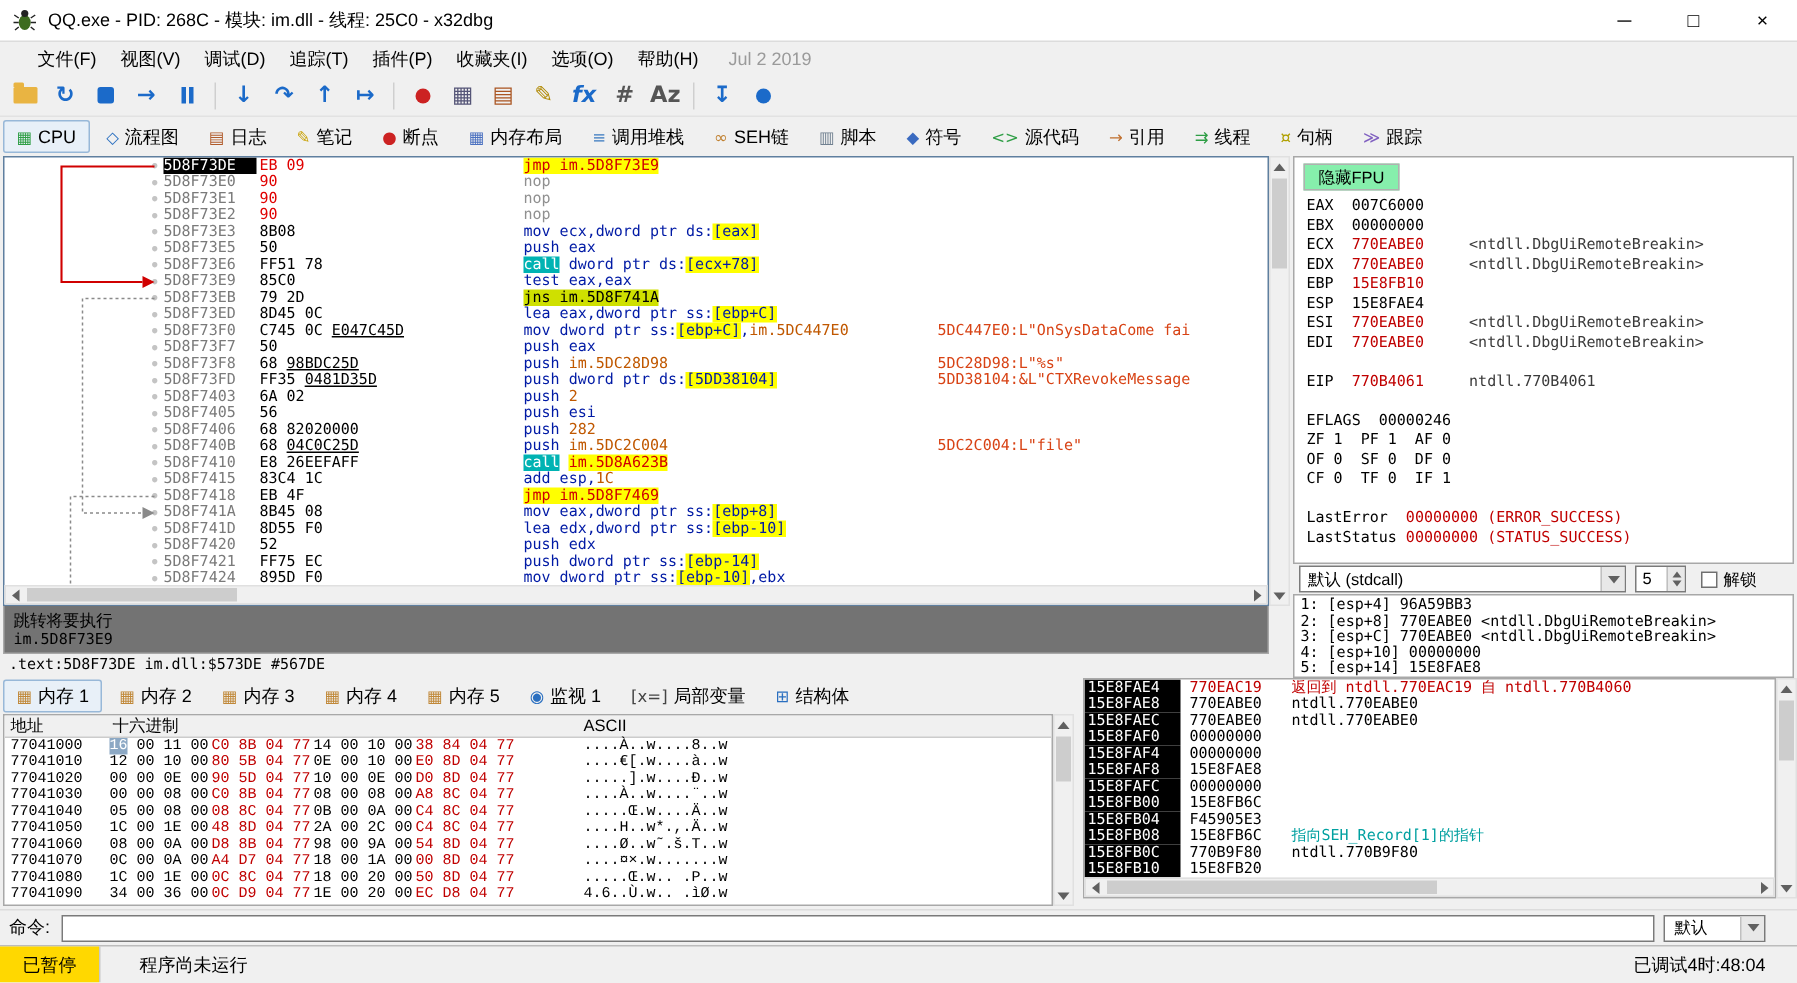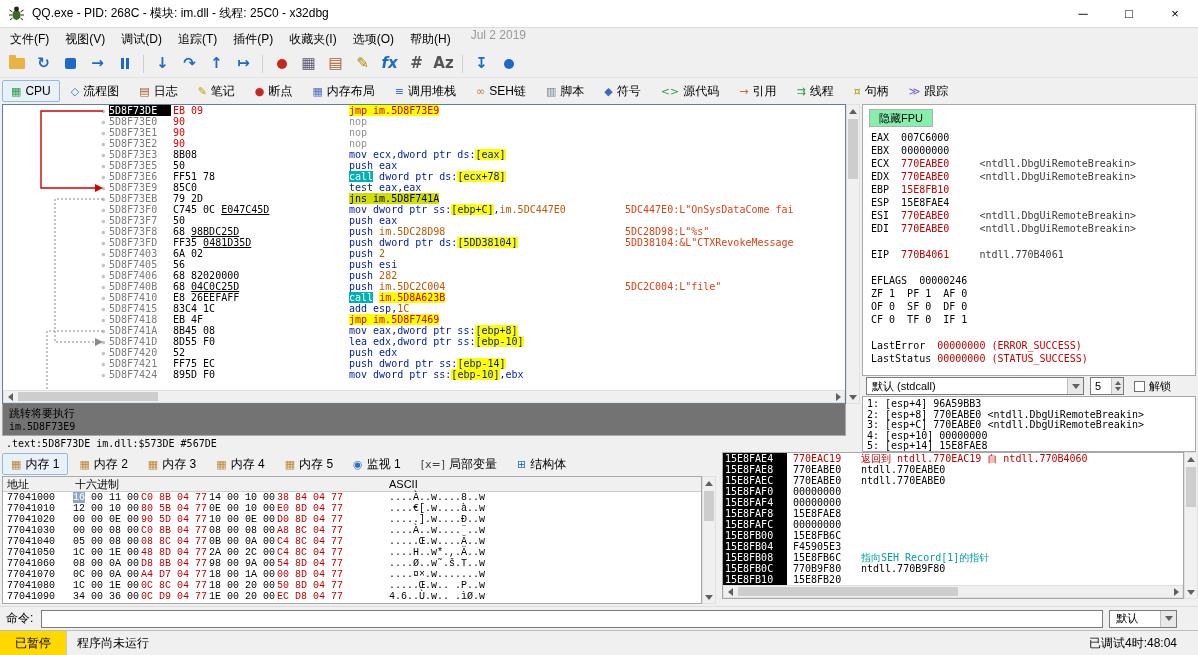--- a/index.html
+++ b/index.html
@@ -7,21 +7,21 @@
   body{position:relative;background:#f0f0f0;font-family:"Liberation Sans",sans-serif;font-size:12px;color:#000;overflow:hidden;}
 
   
   .titlebar{position:absolute;left:0;top:0;width:1198px;height:28px;background:#ffffff;border-bottom:1px solid #dcdcdc;display:flex;align-items:center;padding-left:8px;}
   .appicon{width:17px;height:17px;margin-right:7px;flex:none;}
   .title{font-size:12px;white-space:nowrap;text-align:right;}
   .wctrls{margin-left:auto;display:flex;height:100%;}
   .wbtn{width:46px;height:100%;display:flex;align-items:center;justify-content:center;font-size:13px;}
 
   
-  .menubar{position:absolute;left:0;top:28px;width:1198px;height:22px;display:flex;padding-left:2px;}
+  .menubar{position:absolute;left:0;top:28px;width:1198px;height:22px;display:flex;align-items:center;padding-left:17px;}
   .mitem{padding:3px 8px;}
   .mdate{color:#9a9a9a;margin-left:12px;}
 
   
   .toolbar{position:absolute;left:0;top:50px;width:1198px;height:28px;display:flex;align-items:center;padding-left:4px;gap:2px;border-bottom:1px solid #e2e2e2;}
   .tbi{width:25px;height:24px;display:flex;align-items:center;justify-content:center;background:transparent;border:none;padding:0;}
   .tglyph{font-size:15px;font-weight:bold;line-height:1;font-family:"DejaVu Sans",sans-serif;}
   .tsep{width:1px;height:18px;background:#cfcfcf;margin:0 4px;}
   .shape-folder{display:block;width:16px;height:11px;border-radius:1px;position:relative;}
   .shape-folder::before{content:'';position:absolute;left:0;top:-3px;width:7px;height:3px;background:inherit;border-radius:1px 1px 0 0;}
@@ -126,21 +126,21 @@
   .tri-right{border-left:5px solid #606060;border-right:none;}
 
   
   .cmdbar{position:absolute;left:0;top:606px;width:1198px;height:24px;display:flex;align-items:center;border-top:1px solid #dcdcdc;}
   .cmdlabel{padding:0 8px 0 6px;white-space:nowrap;}
   .cmdinput{width:1062px;height:18px;border:1px solid #7a7a7a;background:#fff;font:11px "DejaVu Sans Mono",monospace;padding:0 3px;}
   .cmddrop{margin-left:6px;width:68px;height:18px;background:#fff;border:1px solid #7a7a7a;display:flex;align-items:center;padding-left:6px;font-size:11px;}
   .statusbar{position:absolute;left:0;top:630px;width:1198px;height:25px;background:#f0f0f0;border-top:1px solid #bcbcbc;display:flex;align-items:stretch;}
   .paused{width:66px;display:flex;align-items:center;justify-content:center;background:#ffd800;}
   .sbsep{width:1px;background:#c8c8c8;}
-  .statusmsg{display:flex;align-items:center;padding-left:10px;}
+  .statusmsg{display:flex;align-items:center;padding-left:26px;}
   .statusright{margin-left:auto;display:flex;align-items:center;padding-right:21px;}
 </style>
 </head>
 <body>
 
 <div class="titlebar">
   <svg class="appicon" viewBox="0 0 17 17">
     <ellipse cx="8.5" cy="10" rx="4" ry="5" fill="#3d6b1f"></ellipse>
     <circle cx="8.5" cy="4" r="2.4" fill="#222"></circle>
     <path d="M4.5 7 L1.5 5 M4.5 10 L1 10 M4.5 13 L2 15 M12.5 7 L15.5 5 M12.5 10 L16 10 M12.5 13 L15 15" stroke="#222" stroke-width="1" fill="none"></path>
@@ -293,20 +293,21 @@
   <div id="disrows">
       <div class="disrow"><span class="dgut">●</span><span class="daddr asel">5D8F73DE</span><span class="dbytes"><span class="sg-br">EB 09</span></span><span class="dinstr"><span class="sg-jy">jmp im.5D8F73E9</span></span><span class="dcmt"></span></div>
       <div class="disrow"><span class="dgut">●</span><span class="daddr">5D8F73E0</span><span class="dbytes"><span class="sg-br">90</span></span><span class="dinstr"><span class="sg-nop">nop</span></span><span class="dcmt"></span></div>
       <div class="disrow"><span class="dgut">●</span><span class="daddr">5D8F73E1</span><span class="dbytes"><span class="sg-br">90</span></span><span class="dinstr"><span class="sg-nop">nop</span></span><span class="dcmt"></span></div>
       <div class="disrow"><span class="dgut">●</span><span class="daddr">5D8F73E2</span><span class="dbytes"><span class="sg-br">90</span></span><span class="dinstr"><span class="sg-nop">nop</span></span><span class="dcmt"></span></div>
       <div class="disrow"><span class="dgut">●</span><span class="daddr">5D8F73E3</span><span class="dbytes"><span class="sg-b">8B08</span></span><span class="dinstr"><span class="sg-i">mov ecx,dword ptr ds:</span><span class="sg-mem">[eax]</span></span><span class="dcmt"></span></div>
       <div class="disrow"><span class="dgut">●</span><span class="daddr">5D8F73E5</span><span class="dbytes"><span class="sg-b">50</span></span><span class="dinstr"><span class="sg-i">push eax</span></span><span class="dcmt"></span></div>
       <div class="disrow"><span class="dgut">●</span><span class="daddr">5D8F73E6</span><span class="dbytes"><span class="sg-b">FF51 78</span></span><span class="dinstr"><span class="sg-call">call</span><span class="sg-i"> dword ptr ds:</span><span class="sg-mem">[ecx+78]</span></span><span class="dcmt"></span></div>
       <div class="disrow"><span class="dgut">●</span><span class="daddr">5D8F73E9</span><span class="dbytes"><span class="sg-b">85C0</span></span><span class="dinstr"><span class="sg-i">test eax,eax</span></span><span class="dcmt"></span></div>
       <div class="disrow"><span class="dgut">●</span><span class="daddr">5D8F73EB</span><span class="dbytes"><span class="sg-b">79 2D</span></span><span class="dinstr"><span class="sg-jcc">jns im.5D8F741A</span></span><span class="dcmt"></span></div>
+      <div class="disrow"><span class="dgut">●</span><span class="daddr">5D8F73ED</span><span class="dbytes"><span class="sg-b">8D45 0C</span></span><span class="dinstr"><span class="sg-i">lea eax,dword ptr ss:</span><span class="sg-mem">[ebp+C]</span></span><span class="dcmt"></span></div>
       <div class="disrow"><span class="dgut">●</span><span class="daddr">5D8F73F0</span><span class="dbytes"><span class="sg-b">C745 0C </span><span class="sg-bu">E047C45D</span></span><span class="dinstr"><span class="sg-i">mov dword ptr ss:</span><span class="sg-mem">[ebp+C]</span><span class="sg-i">,</span><span class="sg-num">im.5DC447E0</span></span><span class="dcmt">5DC447E0:L"OnSysDataCome fai</span></div>
       <div class="disrow"><span class="dgut">●</span><span class="daddr">5D8F73F7</span><span class="dbytes"><span class="sg-b">50</span></span><span class="dinstr"><span class="sg-i">push eax</span></span><span class="dcmt"></span></div>
       <div class="disrow"><span class="dgut">●</span><span class="daddr">5D8F73F8</span><span class="dbytes"><span class="sg-b">68 </span><span class="sg-bu">98BDC25D</span></span><span class="dinstr"><span class="sg-i">push </span><span class="sg-num">im.5DC28D98</span></span><span class="dcmt">5DC28D98:L"%s"</span></div>
       <div class="disrow"><span class="dgut">●</span><span class="daddr">5D8F73FD</span><span class="dbytes"><span class="sg-b">FF35 </span><span class="sg-bu">0481D35D</span></span><span class="dinstr"><span class="sg-i">push dword ptr ds:</span><span class="sg-mem">[5DD38104]</span></span><span class="dcmt">5DD38104:&amp;L"CTXRevokeMessage</span></div>
       <div class="disrow"><span class="dgut">●</span><span class="daddr">5D8F7403</span><span class="dbytes"><span class="sg-b">6A 02</span></span><span class="dinstr"><span class="sg-i">push </span><span class="sg-num">2</span></span><span class="dcmt"></span></div>
       <div class="disrow"><span class="dgut">●</span><span class="daddr">5D8F7405</span><span class="dbytes"><span class="sg-b">56</span></span><span class="dinstr"><span class="sg-i">push esi</span></span><span class="dcmt"></span></div>
       <div class="disrow"><span class="dgut">●</span><span class="daddr">5D8F7406</span><span class="dbytes"><span class="sg-b">68 82020000</span></span><span class="dinstr"><span class="sg-i">push </span><span class="sg-num">282</span></span><span class="dcmt"></span></div>
       <div class="disrow"><span class="dgut">●</span><span class="daddr">5D8F740B</span><span class="dbytes"><span class="sg-b">68 </span><span class="sg-bu">04C0C25D</span></span><span class="dinstr"><span class="sg-i">push </span><span class="sg-num">im.5DC2C004</span></span><span class="dcmt">5DC2C004:L"file"</span></div>
       <div class="disrow"><span class="dgut">●</span><span class="daddr">5D8F7410</span><span class="dbytes"><span class="sg-b">E8 26EEFAFF</span></span><span class="dinstr"><span class="sg-call">call</span><span class="sg-i"> </span><span class="sg-jy">im.5D8A623B</span></span><span class="dcmt"></span></div>
       <div class="disrow"><span class="dgut">●</span><span class="daddr">5D8F7415</span><span class="dbytes"><span class="sg-b">83C4 1C</span></span><span class="dinstr"><span class="sg-i">add esp,</span><span class="sg-num">1C</span></span><span class="dcmt"></span></div>

